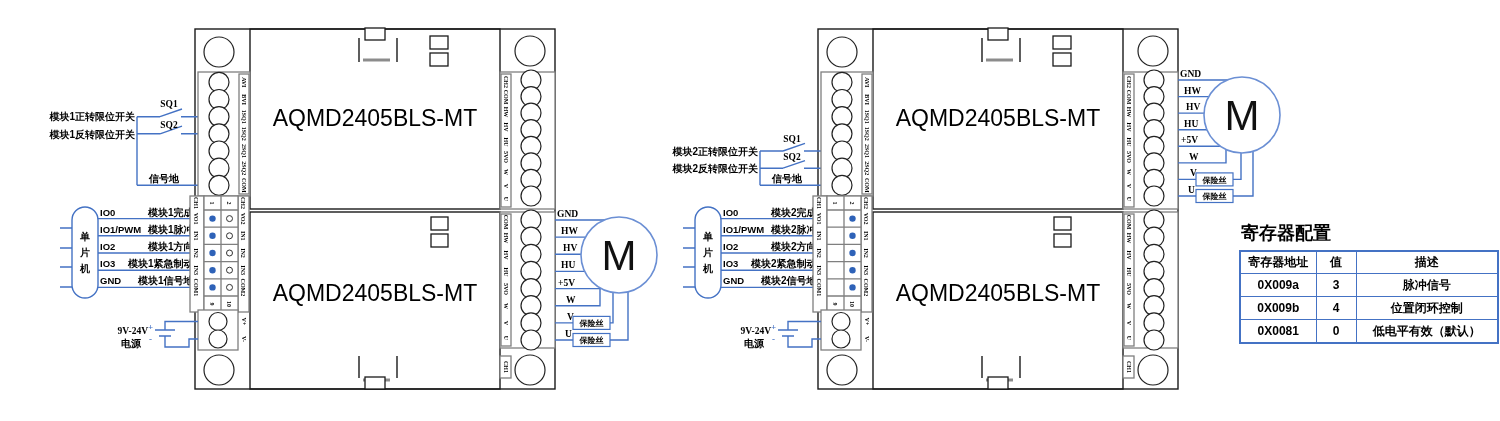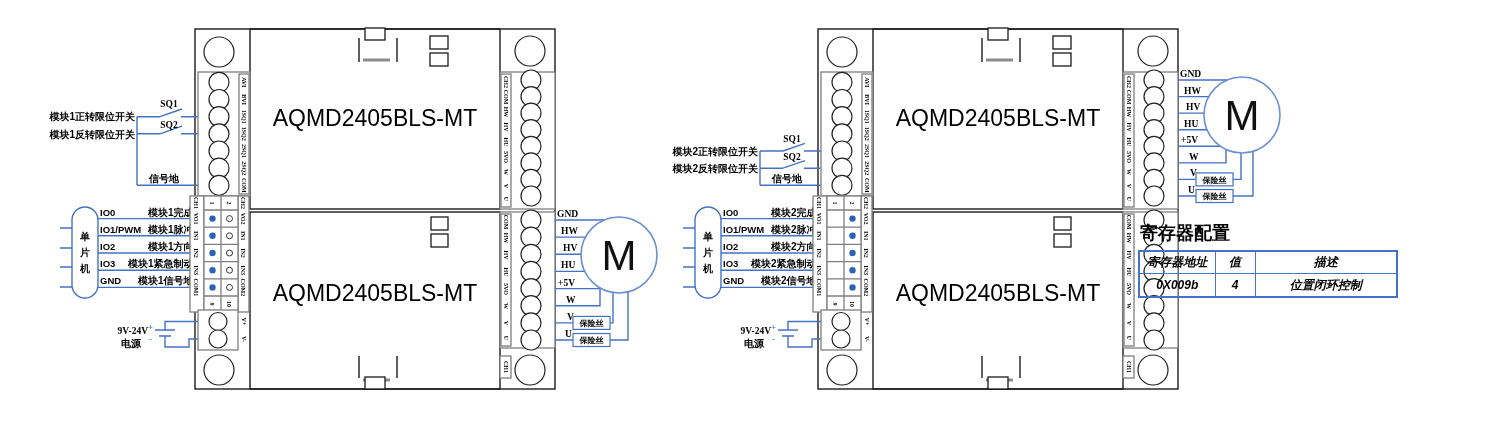--- a/index.html
+++ b/index.html
@@ -21,25 +21,25 @@
   text{fill:#000}
   .t6{font:bold 6px "Liberation Serif",serif}
   .t9{font:bold 9.5px "Liberation Serif",serif}
   .tb{font:bold 9px "Liberation Serif",serif;fill:#4472c4}
   .tp{font:bold 9.5px "Liberation Sans",sans-serif}
   .tc{font:bold 10px "Liberation Sans",sans-serif}
   .t8{font:bold 8px "Liberation Sans",sans-serif}
   .ta{font:23px "Liberation Sans",sans-serif}
   .tm{font:42px "Liberation Sans",sans-serif;fill:#111}
   
-  .regpanel{position:absolute;left:1126px;top:221px;width:260px;padding-left:12px;}
+  .regpanel{position:absolute;left:1227px;top:221px;width:260px;padding-left:12px;}
   .rt-title{font:bold 18px "Liberation Sans",sans-serif;color:#000;margin:0 0 5px 2px;}
   .regpanel table{border-collapse:collapse;border:2px solid #4472c4;
      font:bold 12px "Liberation Sans",sans-serif;color:#000;}
-  .regpanel th,.regpanel td{border:1.5px solid #4472c4;text-align:center;padding:0 2px;font-style:italic;}
+  .regpanel th,.regpanel td{border:1.5px solid #4472c4;text-align:center;padding:0 2px;}
   .regpanel th{height:21px;font-weight:bold;}
   .regpanel td{height:22px;}
 </style>
 </head>
 <body>
 
 <div id="stage">
 <svg width="1500" height="421" viewBox="0 0 1500 421">
 
   <g>
@@ -419,20 +419,30 @@
           <col style="width:40px">
           <col style="width:142px">
         </colgroup>
     <tbody>
           <tr>
       <th>寄存器地址</th>
       <th>值</th>
       <th>描述</th>
     </tr>
     <tr>
+      <td>0X009a</td>
+      <td>3</td>
+      <td>脉冲信号</td>
+    </tr>
+    <tr>
       <td>0X009b</td>
       <td>4</td>
       <td>位置闭环控制</td>
+    </tr>
+    <tr>
+      <td>0X0081</td>
+      <td>0</td>
+      <td>低电平有效（默认）</td>
     </tr>
   </tbody>
       </table>
 </div>
 </div>
 
 </body></html>

